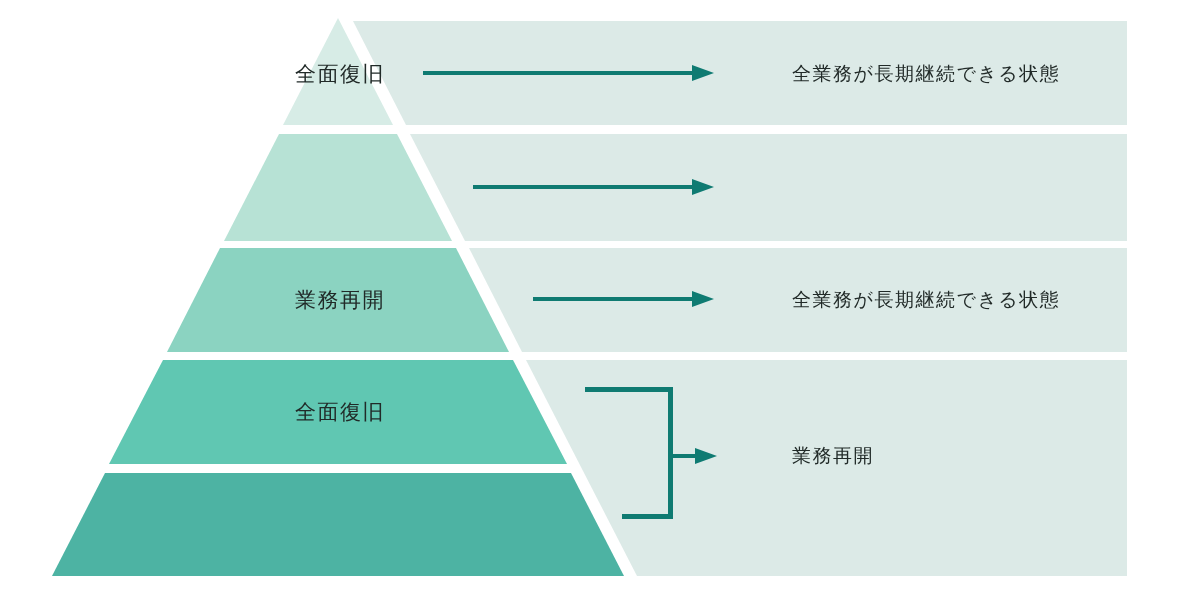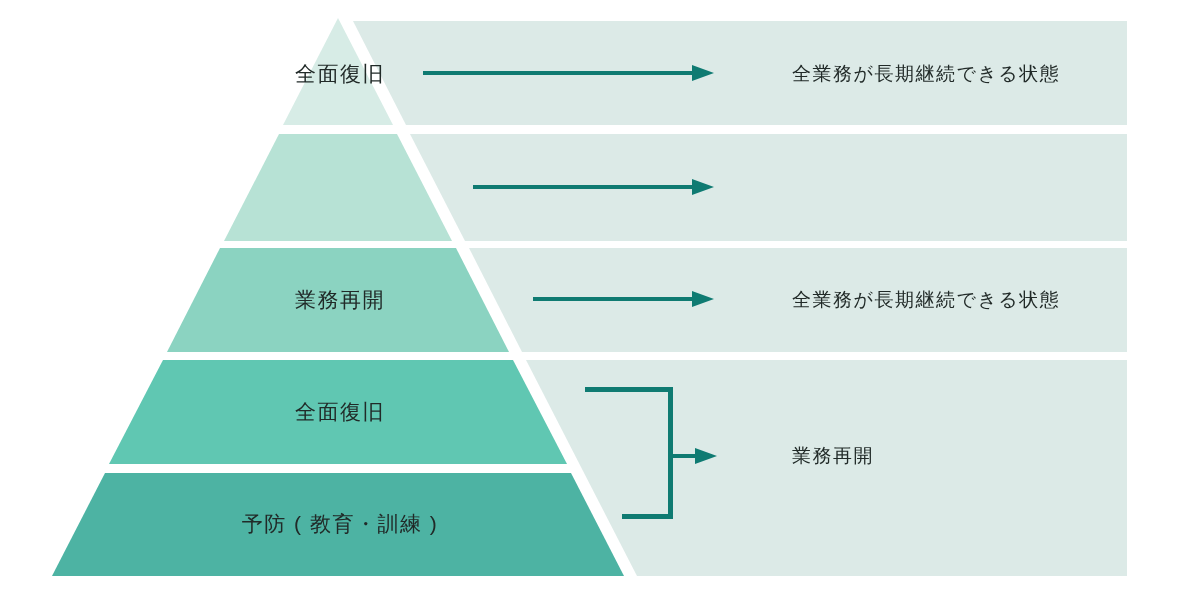--- a/index.html
+++ b/index.html
@@ -60,21 +60,20 @@
 
   <div class="lv lv1" style="top:18px;height:107px;"></div>
   <div class="lv lv2" style="top:134px;height:107px;"></div>
   <div class="lv lv3" style="top:248px;height:104px;"></div>
   <div class="lv lv4" style="top:360px;height:104px;"></div>
   <div class="lv lv5" style="top:473px;height:103px;"></div>
 
   <div class="lv-label" style="top:74px;">全面復旧</div>
   <div class="lv-label" style="top:300px;">業務再開</div>
   <div class="lv-label" style="top:412px;">全面復旧</div>
-  <div class="lv-label" style="top:524px;">予防 ( 教育・訓練 )</div>
 
   <div>
     <div class="arrow-line" style="left:423px;top:71px;width:270px;"></div>
     <div class="arrow-head" style="left:692px;top:65px;"></div>
   </div>
   <div>
     <div class="arrow-line" style="left:473px;top:185px;width:220px;"></div>
     <div class="arrow-head" style="left:692px;top:179px;"></div>
   </div>
   <div>

